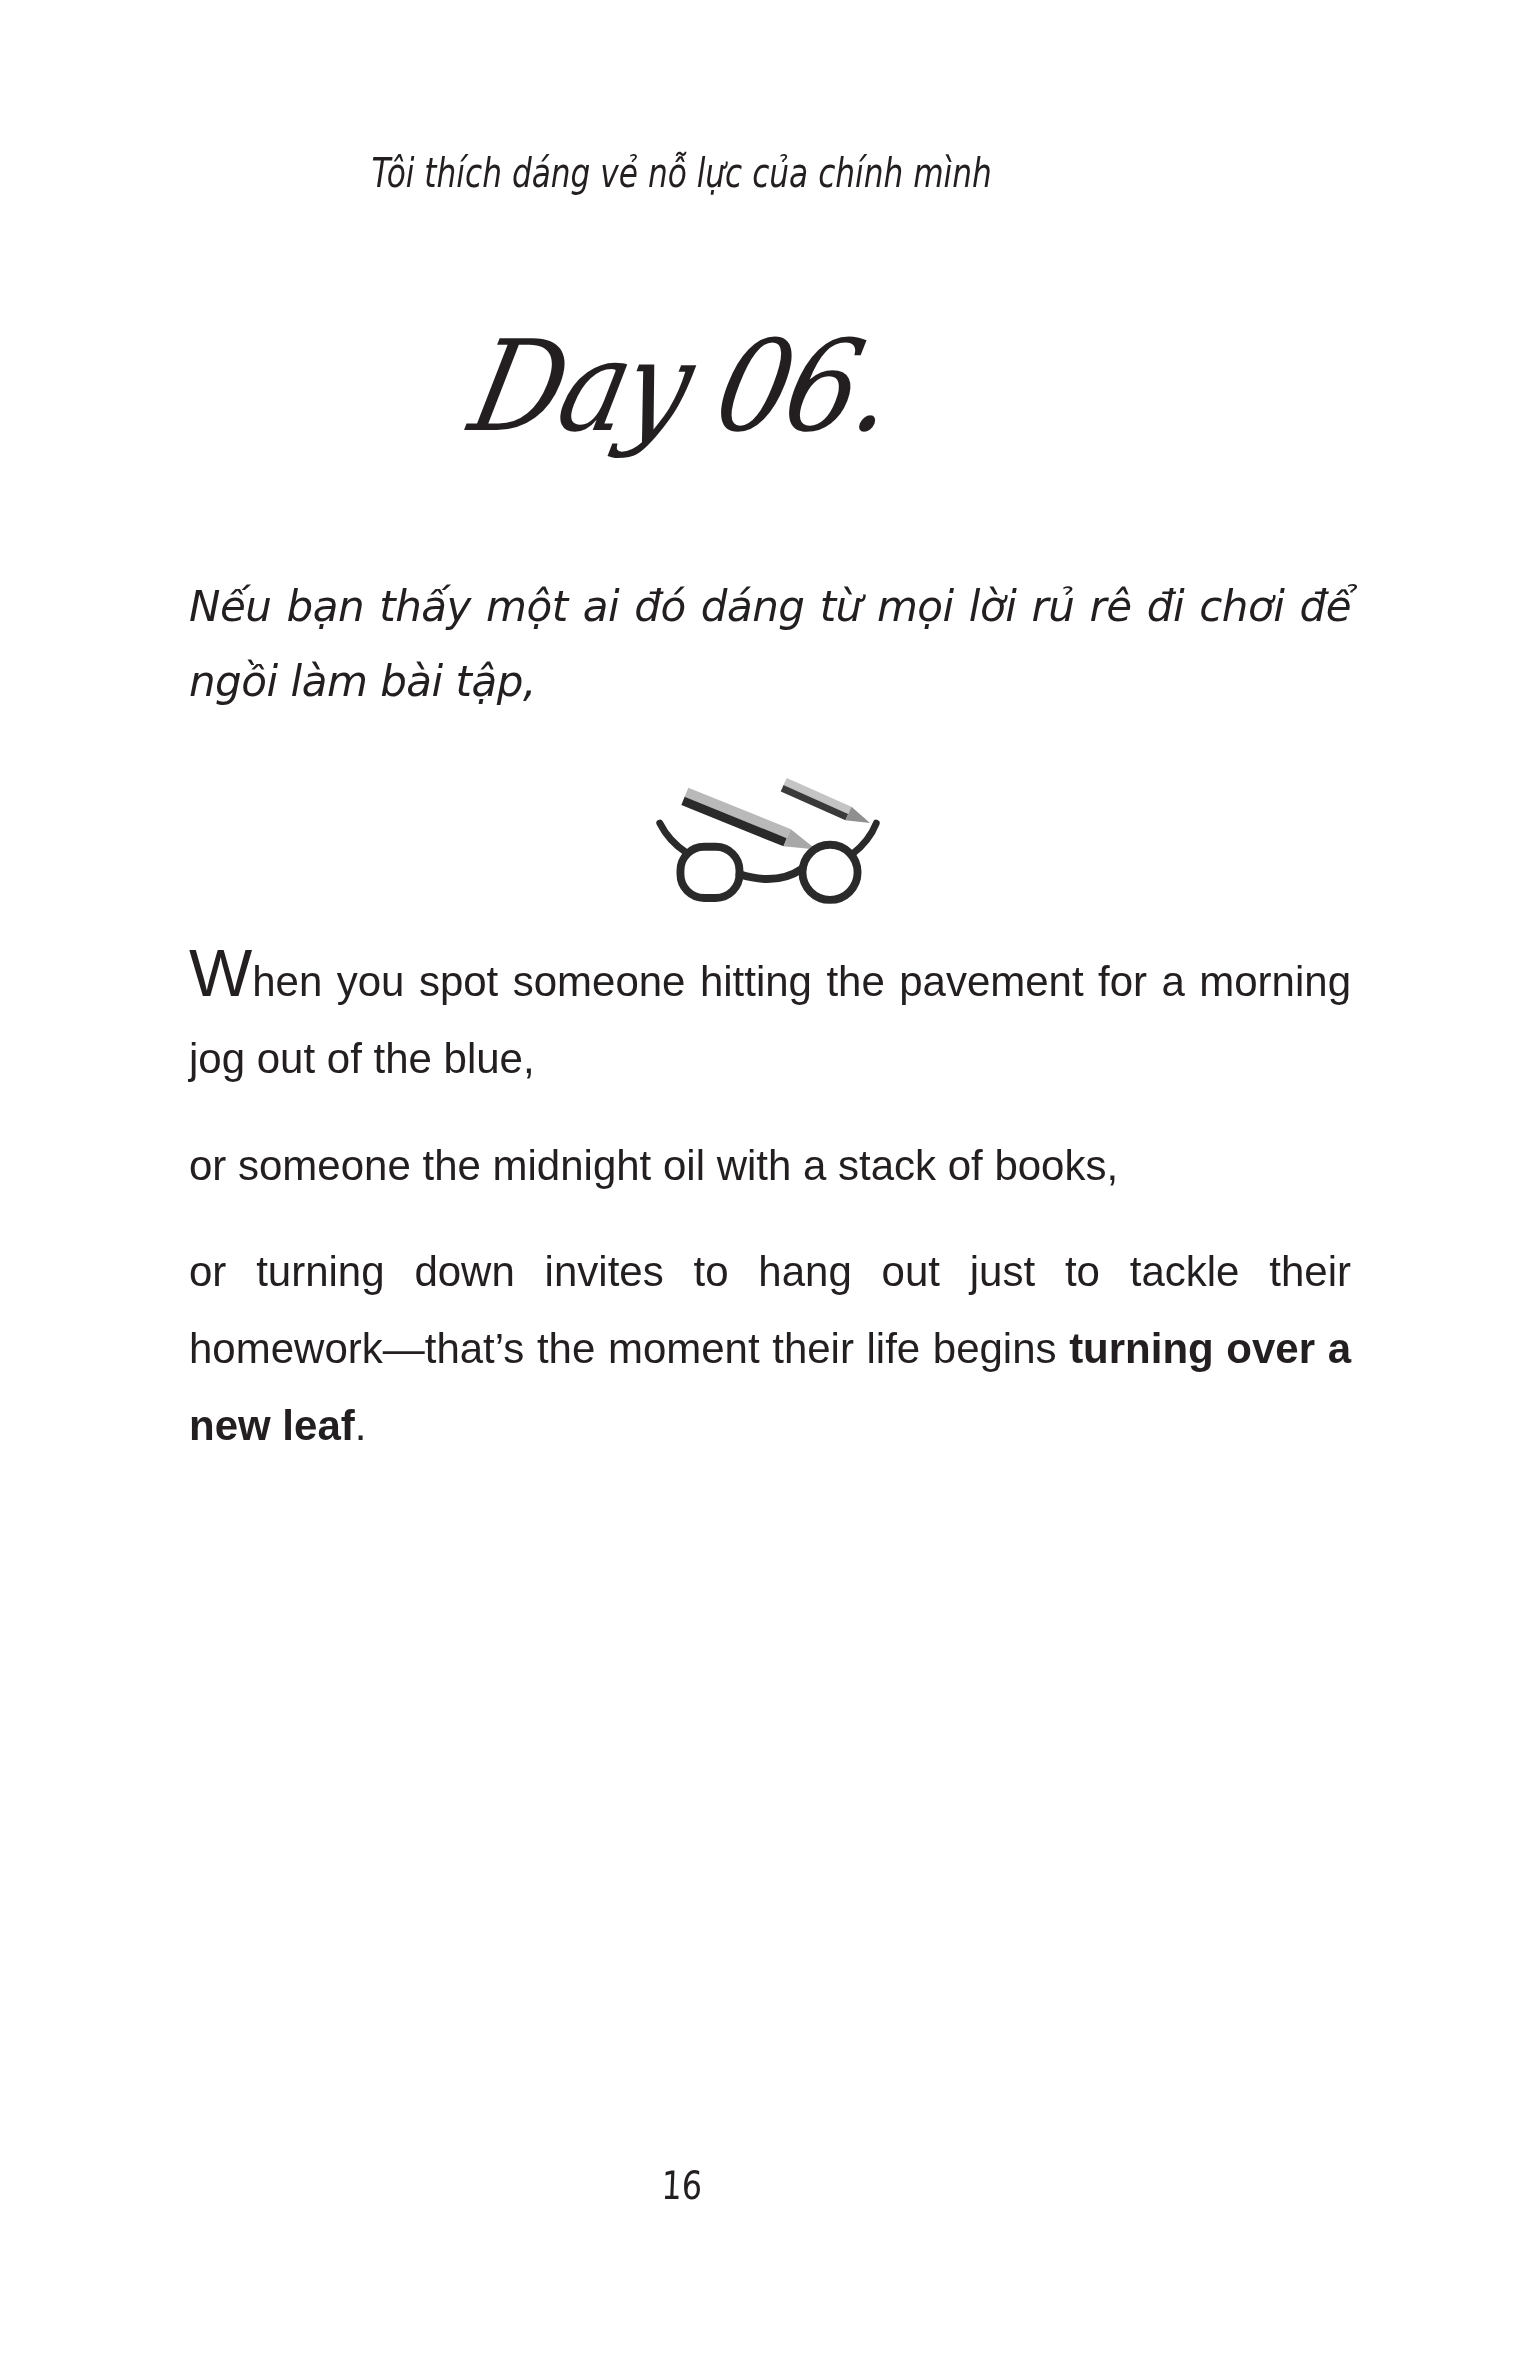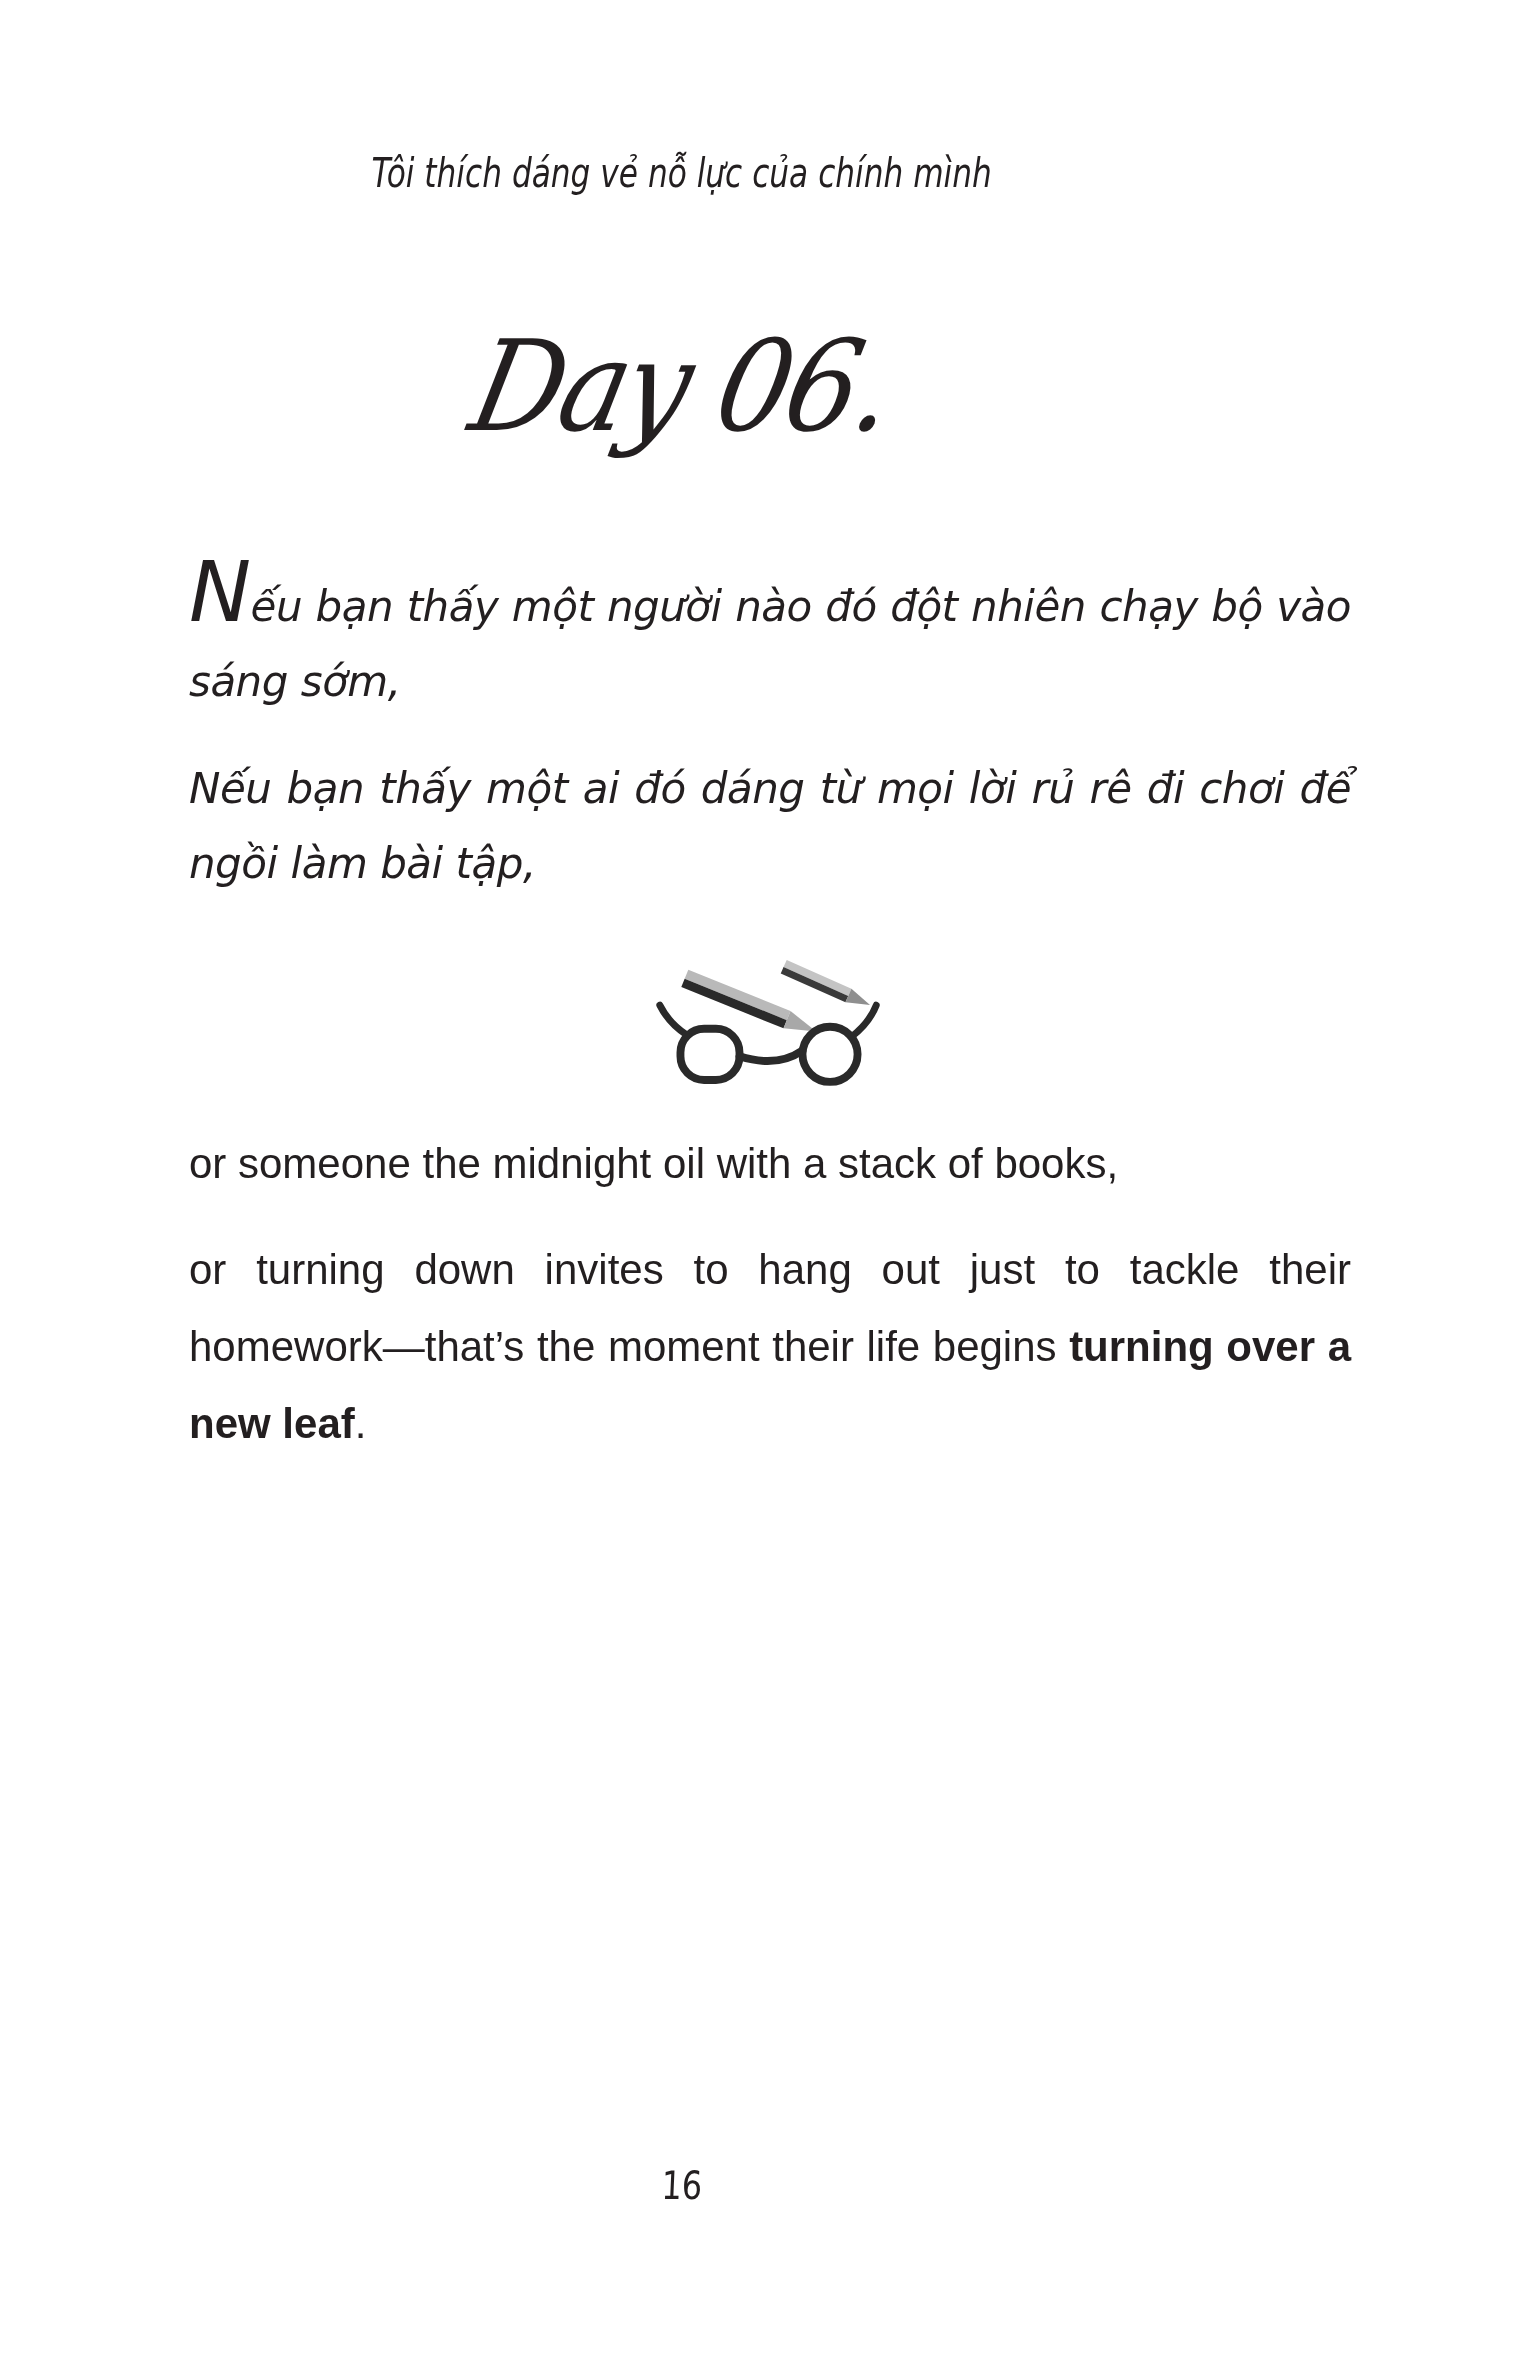--- a/index.html
+++ b/index.html
@@ -123,21 +123,20 @@
   <div class="running-header">
     <span class="hdr-inner">Tôi thích dáng vẻ nỗ lực của chính mình</span>
   </div>
 
   <div class="day-title">
     <span class="day-inner">Day 06.</span>
   </div>
 
   <div class="content">
 
-    <p class="vi-para"><span class="dropcap-vi">N</span><span>ếu bạn thấy một người nào đó đột nhiên chạy bộ vào sáng sớm,</span></p>
 
 
     <p class="vi-para">Nếu bạn thấy một ai đó dáng từ mọi lời rủ rê đi chơi để ngồi làm bài tập,</p>
 
 
     <div class="divider">
       <svg width="246" height="146" viewBox="0 0 250 148">
 
         <g transform="translate(42,28) rotate(22)">
           <rect x="0" y="0" width="112" height="10" fill="#b9b9b9"></rect>
@@ -154,20 +153,21 @@
         <g fill="none" stroke="#2a2a2a" stroke-width="8" stroke-linecap="round">
           <rect x="34" y="88" width="60" height="52" rx="24"></rect>
           <circle cx="186" cy="114" r="28"></circle>
           <path d="M 94 116 Q 132 128 158 110"></path>
           <path d="M 40 94 Q 22 82 13 64" stroke-width="7"></path>
           <path d="M 208 96 Q 226 82 233 64" stroke-width="7"></path>
         </g>
       </svg>
     </div>
 
+    <p class="en-para"><span class="dropcap-en">W</span><span>hen you spot someone hitting the pavement for a morning jog out of the blue,</span></p>
 
     <p class="en-para">or someone the midnight oil with a stack of books,</p>
 
     <p class="en-para last"><span>or turning down invites to hang out just to tackle their homework—that’s the moment their life begins </span><span class="en-bold">turning over a new leaf</span><span>.</span></p>
 
   </div>
 
   <div class="footer">
     <span class="pg">16</span>
   </div>

